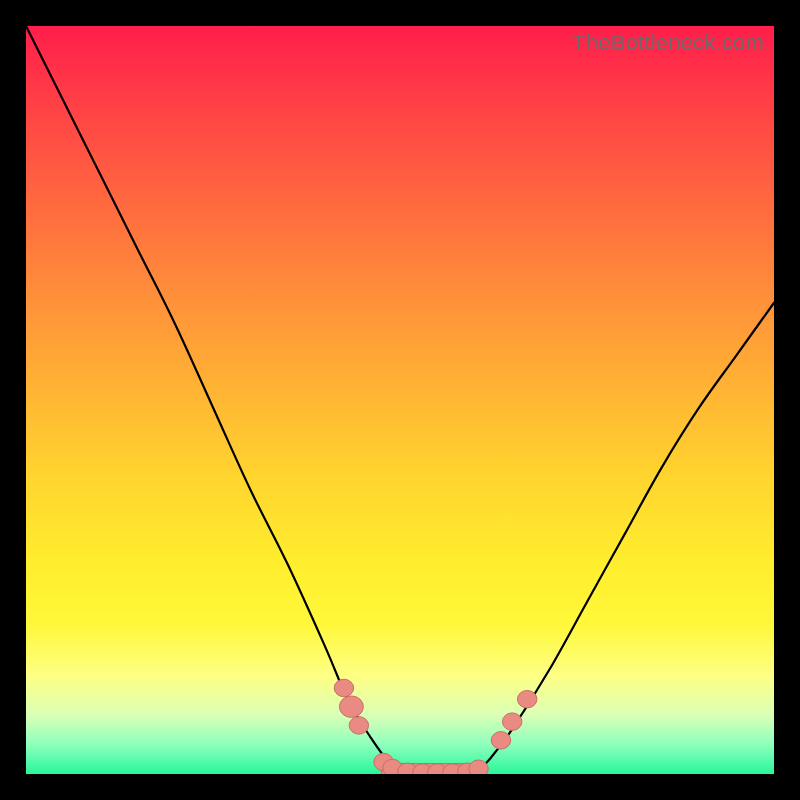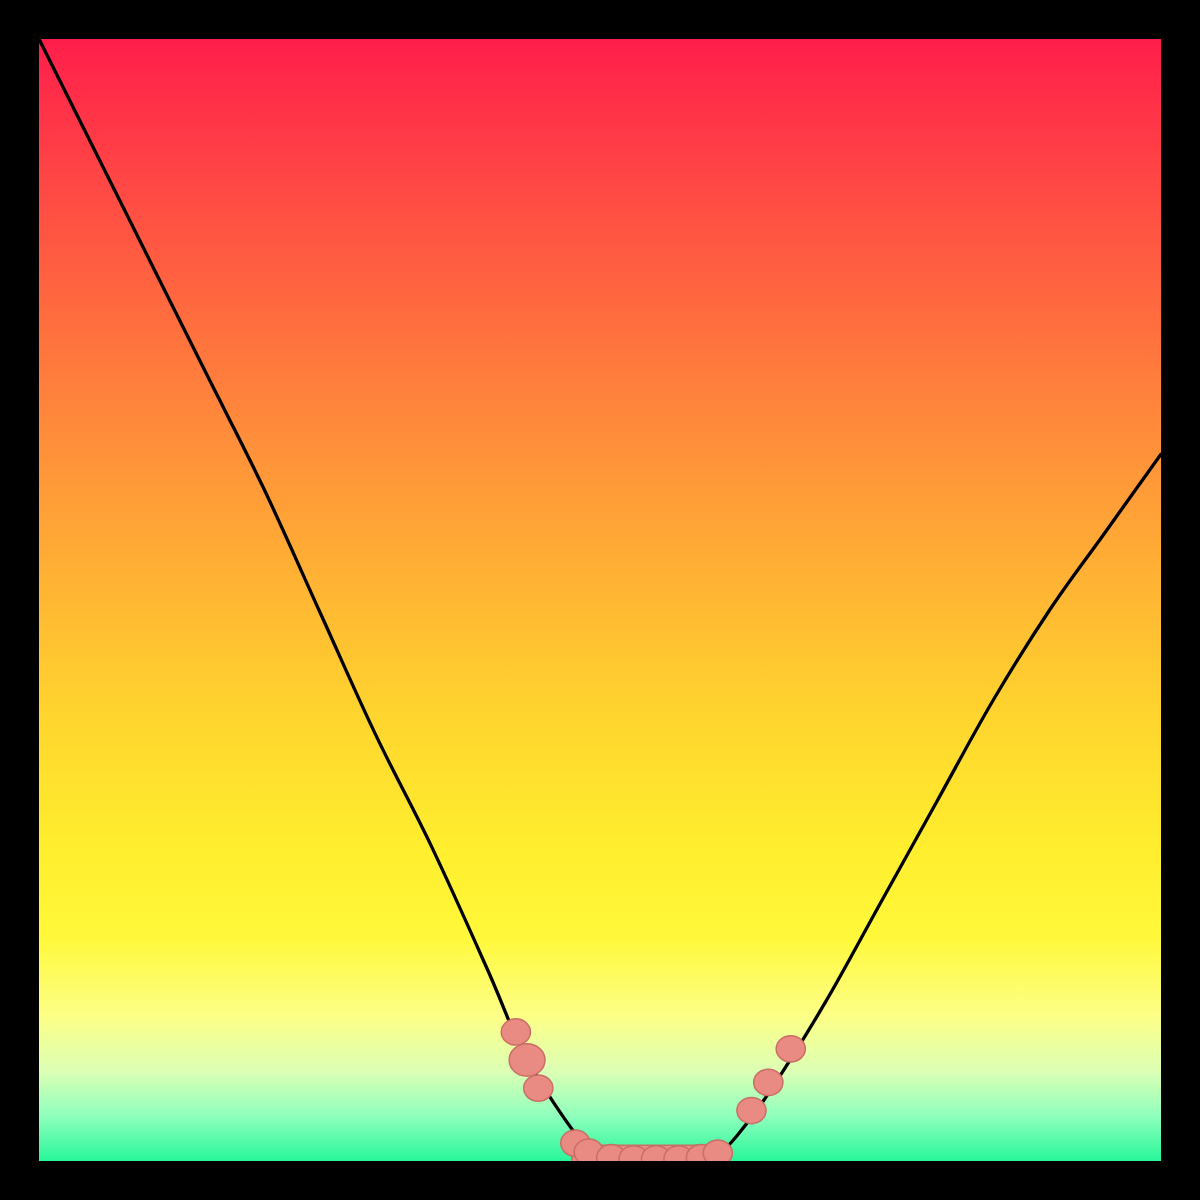--- a/index.html
+++ b/index.html
@@ -58,20 +58,21 @@
     width: 748px;
     height: 748px;
     pointer-events: none;
   }
 </style>
 </head>
 <body>
 
 <div class="frame">
   <div class="plot">
+    <div class="watermark">TheBottleneck.com</div>
     <svg class="curve" viewBox="0 0 748 748" preserveAspectRatio="none">
       <path id="curve-left" fill="none" stroke-width="2.2" stroke-linecap="round" d="M 0 0 C 6.731999999999999 13.463999999999992, 23.936 47.87199999999995, 37.4 74.79999999999995 C 50.864 101.72799999999995, 61.336 122.67200000000003, 74.8 149.60000000000002 C 88.264 176.52800000000002, 98.736 197.47199999999998, 112.2 224.39999999999998 C 125.664 251.32799999999997, 136.136 270.9256, 149.6 299.2 C 163.064 327.4744, 173.536 351.85920000000004, 187 381.48 C 200.464 411.1008, 210.936 435.4856, 224.4 463.76 C 237.864 492.0344, 248.336 510.28559999999993, 261.8 538.56 C 275.264 566.8344, 288.42879999999997 596.6048000000001, 299.2 620.84 C 309.9712 645.0752, 313.5616 657.0432000000001, 321.64 673.2 C 329.7184 689.3568, 336.00160000000005 698.4824, 344.08000000000004 710.6 C 352.15840000000003 722.7176000000001, 359.788 733.788, 366.52 740.52 C 373.25199999999995 747.252, 378.7872 746.6536, 381.48 748" stroke="#000000"></path>
       <path id="curve-right" fill="none" stroke-width="2.2" stroke-linecap="round" d="M 448.8 748 C 451.4928 745.3072, 457.028 741.1184, 463.76 733.04 C 470.49199999999996 724.9616, 475.42879999999997 719.2768, 486.2 703.12 C 496.9712 686.9632, 510.136 666.1687999999999, 523.6 643.28 C 537.0640000000001 620.3912, 547.5360000000001 600.1952, 561 575.96 C 574.4639999999999 551.7248000000001, 584.936 532.8752, 598.4 508.64 C 611.8639999999999 484.40479999999997, 622.3359999999999 464.2088, 635.8 441.32 C 649.264 418.4312, 659.736 401.67600000000004, 673.2 381.48 C 686.6640000000001 361.284, 697.1360000000001 347.96959999999996, 710.6 329.11999999999995 C 724.064 310.27039999999994, 741.268 286.1848, 748 276.76" stroke="#000000"></path>
       <rect id="bottom-bar" rx="6" ry="6" x="355.3" width="104.71999999999997" y="737.528" height="16.456000000000003" fill="#e98a83" stroke="#c96e66" stroke-width="1"></rect>
       <g id="markers">
           <ellipse cx="317.9" cy="661.98" rx="9.724" ry="8.7516" fill="#e98a83" stroke="#c96e66" stroke-width="1"></ellipse>
           <ellipse cx="325.38" cy="680.6800000000001" rx="11.968" ry="10.7712" fill="#e98a83" stroke="#c96e66" stroke-width="1"></ellipse>
           <ellipse cx="332.86" cy="699.38" rx="9.724" ry="8.7516" fill="#e98a83" stroke="#c96e66" stroke-width="1"></ellipse>
           <ellipse cx="357.544" cy="736.032" rx="9.724" ry="8.7516" fill="#e98a83" stroke="#c96e66" stroke-width="1"></ellipse>
           <ellipse cx="366.52" cy="742.016" rx="9.724" ry="8.7516" fill="#e98a83" stroke="#c96e66" stroke-width="1"></ellipse>

